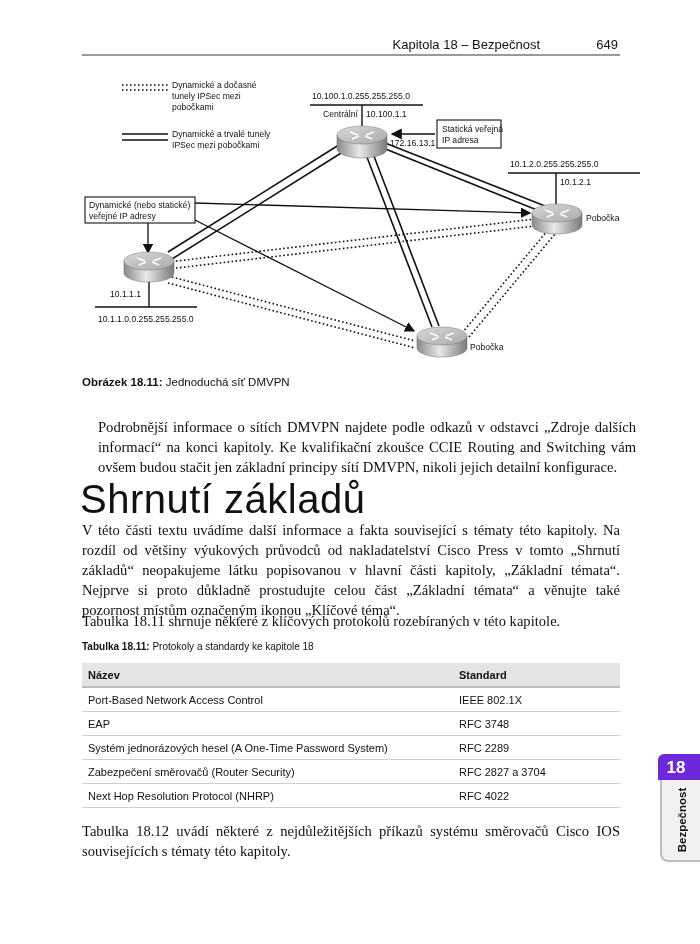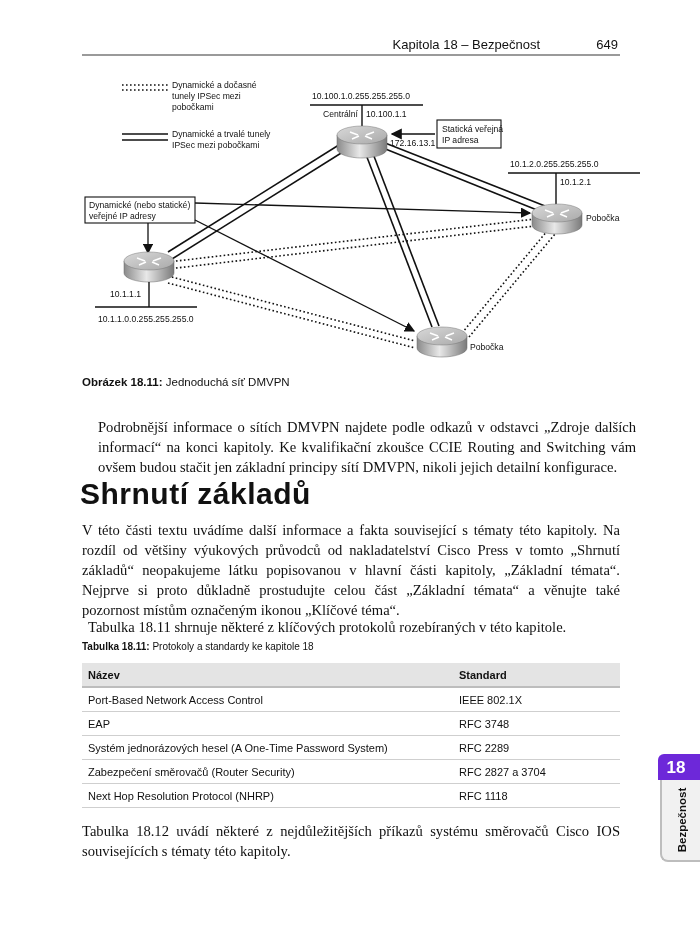--- a/index.html
+++ b/index.html
@@ -17,21 +17,21 @@
 
   .fig-caption { position: absolute; left: 82px; top: 376px; font-size: 11.5px; }
   .fig-caption b { font-weight: 900; }
 
   .para { position: absolute; left: 82px; width: 538px; font-size: 14.6px; line-height: 20px; text-align: justify; }
   .p1 { top: 401px; }
   .p2 { top: 520px; }
   .p3 { top: 611px; }
   .p4 { top: 821px; }
 
-  .section-title { position: absolute; left: 80px; top: 477px; font-size: 30px; font-weight: 700; letter-spacing: 0.5px; }
+  .section-title { position: absolute; left: 80px; top: 477px; font-size: 40px; font-weight: 400; letter-spacing: 0.5px; }
 
   .tbl-caption { position: absolute; left: 82px; top: 641px; font-size: 10px; }
   .tbl-caption b { font-weight: 900; }
 
   table.proto { position: absolute; left: 82px; top: 663px; width: 538px; border-collapse: collapse; font-size: 11px; }
   table.proto th, table.proto td { text-align: left; padding: 0 6px; height: 23px; border-bottom: 1.5px solid #cfcfcf; }
   table.proto th { background: #e4e4e4; font-weight: bold; border-bottom: 2px solid #bdbdbd; }
   table.proto td.std, table.proto th.std { width: 155px; }
 
   .thumb-tab { position: absolute; left: 658px; top: 754px; width: 42px; height: 108px; }
@@ -169,21 +169,21 @@
 <div class="fig-caption sans">
   <b>Obrázek 18.11:</b><span> Jednoduchá síť DMVPN</span>
 </div>
 
 <p class="para p1 serif" style="margin:16px">Podrobnější informace o sítích DMVPN najdete podle odkazů v odstavci „Zdroje dalších informací“ na konci kapitoly. Ke kvalifikační zkoušce CCIE Routing and Switching vám ovšem budou stačit jen základní principy sítí DMVPN, nikoli jejich detailní konfigurace.</p>
 
 <div class="section-title sans">Shrnutí základů</div>
 
 <p class="para p2 serif" style="margin:0">V této části textu uvádíme další informace a fakta související s tématy této kapitoly. Na rozdíl od většiny výukových průvodců od nakladatelství Cisco Press v tomto „Shrnutí základů“ neopakujeme látku popisovanou v hlavní části kapitoly, „Základní témata“. Nejprve si proto důkladně prostudujte celou část „Základní témata“ a věnujte také pozornost místům označeným ikonou „Klíčové téma“.</p>
 
-<p class="para p3 serif" style="margin:6px">Tabulka 18.11 shrnuje některé z klíčových protokolů rozebíraných v této kapitole.</p>
+<p class="para p3 serif" style="margin:0">Tabulka 18.11 shrnuje některé z klíčových protokolů rozebíraných v této kapitole.</p>
 
 <div class="tbl-caption sans">
   <b>Tabulka 18.11:</b><span> Protokoly a standardy ke kapitole 18</span>
 </div>
 
 <table class="proto sans">
   <thead>
     <tr>
       <th>Název</th>
       <th class="std">Standard</th>
@@ -201,21 +201,21 @@
     <tr>
         <td>Systém jednorázových hesel (A One-Time Password System)</td>
         <td class="std">RFC 2289</td>
       </tr>
     <tr>
         <td>Zabezpečení směrovačů (Router Security)</td>
         <td class="std">RFC 2827 a 3704</td>
       </tr>
     <tr>
         <td>Next Hop Resolution Protocol (NHRP)</td>
-        <td class="std">RFC 1118</td>
+        <td class="std">RFC 4022</td>
       </tr>
   </tbody>
 </table>
 
 <p class="para p4 serif" style="margin:0">Tabulka 18.12 uvádí některé z nejdůležitějších příkazů systému směrovačů Cisco IOS souvisejících s tématy této kapitoly.</p>
 
 <div class="thumb-tab sans">
   <div class="num">18</div>
   <div class="body">
     <div class="label">Bezpečnost</div>

